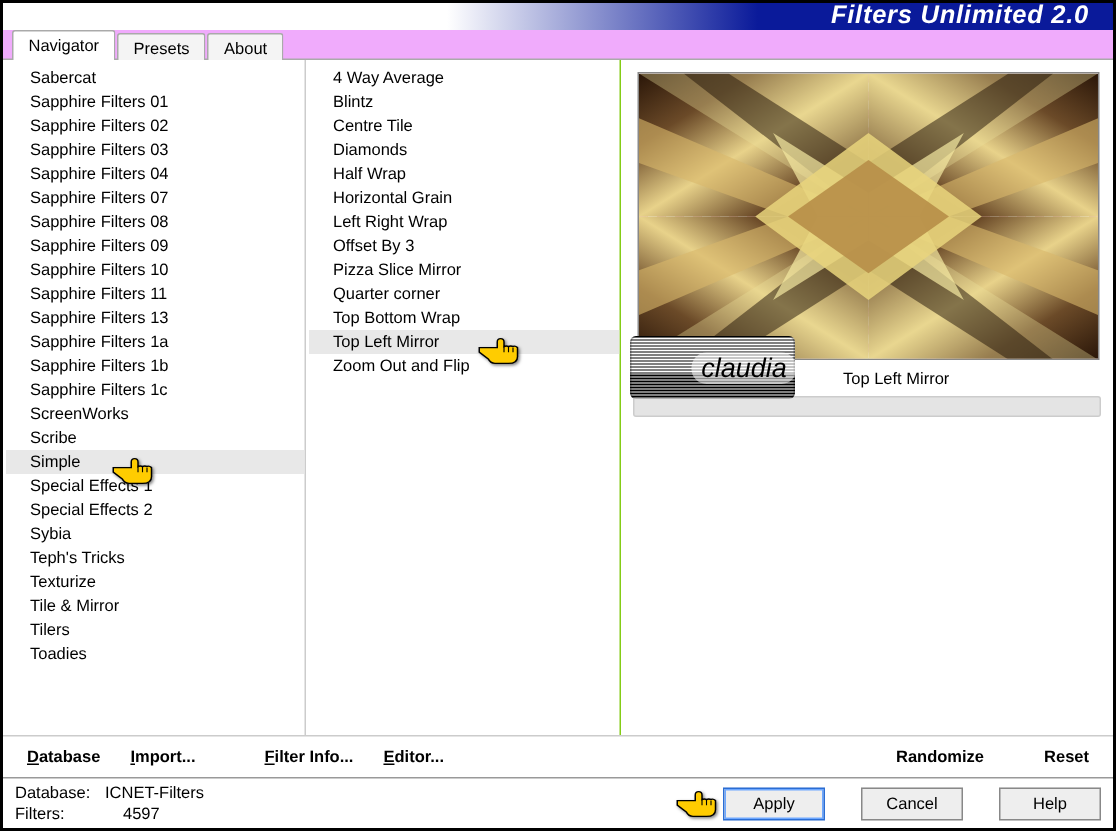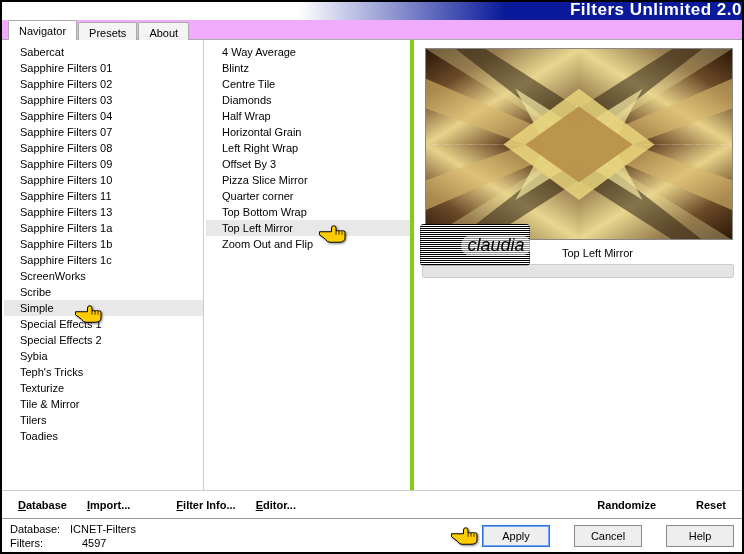--- a/index.html
+++ b/index.html
@@ -1,29 +1,29 @@
 <!DOCTYPE html>
 <html><head>
 <meta charset="utf-8">
 <style>
   * { margin: 0; padding: 0; box-sizing: border-box; font-family: "Segoe UI", Tahoma, Arial, sans-serif; font-size: 11px; }
   body { background: #fff; width: 744px; height: 554px; overflow: hidden; border: 2px solid #000; position: relative; }
   
   .title-bar { height: 18px; background: linear-gradient(to right, #fff 0%, #fff 40%, #0a1a9a 68%, #0a1a9a 100%); position: relative; }
-  .title-text { position: absolute; right: 0; top: -2px; font-weight: bold; font-size: 17px; color: #fff; letter-spacing: 0.5px; font-family: "Arial", sans-serif; }
+  .title-text { position: absolute; right: 16px; top: -2px; font-style: italic; font-weight: bold; font-size: 17px; color: #fff; letter-spacing: 0.5px; font-family: "Arial", sans-serif; }
   
   .tabs-row { display: flex; height: 20px; border-bottom: 1px solid #aaa; background: #f0abfc; padding-left: 6px; }
   .tab { padding: 2px 10px 0 10px; border: 1px solid #aaa; border-bottom: none; margin-right: 1px; background: #fff; cursor: pointer; height: 20px; line-height: 16px; border-radius: 2px 2px 0 0; }
   .tab.active { background: #fff; position: relative; z-index: 2; }
   .tab.inactive { background: #f4f4f4; margin-top: 2px; height: 18px; }
   
   .main-area { display: flex; height: 450px; background: #fff; }
   
   .col-left { width: 202px; border-right: 1px solid #ccc; position: relative; padding: 4px 0 4px 2px; }
-  .col-mid { width: 210px; border-right: 4px solid #84cc16; position: relative; padding: 4px 0 4px 2px; }
+  .col-mid { width: 210px; border-right: 1px solid #84cc16; position: relative; padding: 4px 0 4px 2px; }
   .col-right { flex: 1; padding: 8px 6px 4px 8px; position: relative; }
   
   .list-scroll { height: 100%; overflow-y: auto; overflow-x: hidden; }
   .list-scroll::-webkit-scrollbar { width: 16px; }
   .list-scroll::-webkit-scrollbar-track { background: #f0f0f0; border-left: 1px solid #ddd; }
   .list-scroll::-webkit-scrollbar-thumb { background: #c8c8c8; border: 1px solid #a8a8a8; }
   .list-scroll::-webkit-scrollbar-button { background: #e8e8e8; border: 1px solid #b8b8b8; height: 16px; }
   
   .list-item { padding: 1px 4px 1px 16px; white-space: nowrap; cursor: pointer; line-height: 15px; height: 16px; position: relative; }
   .list-item.selected { background: #e8e8e8; }

